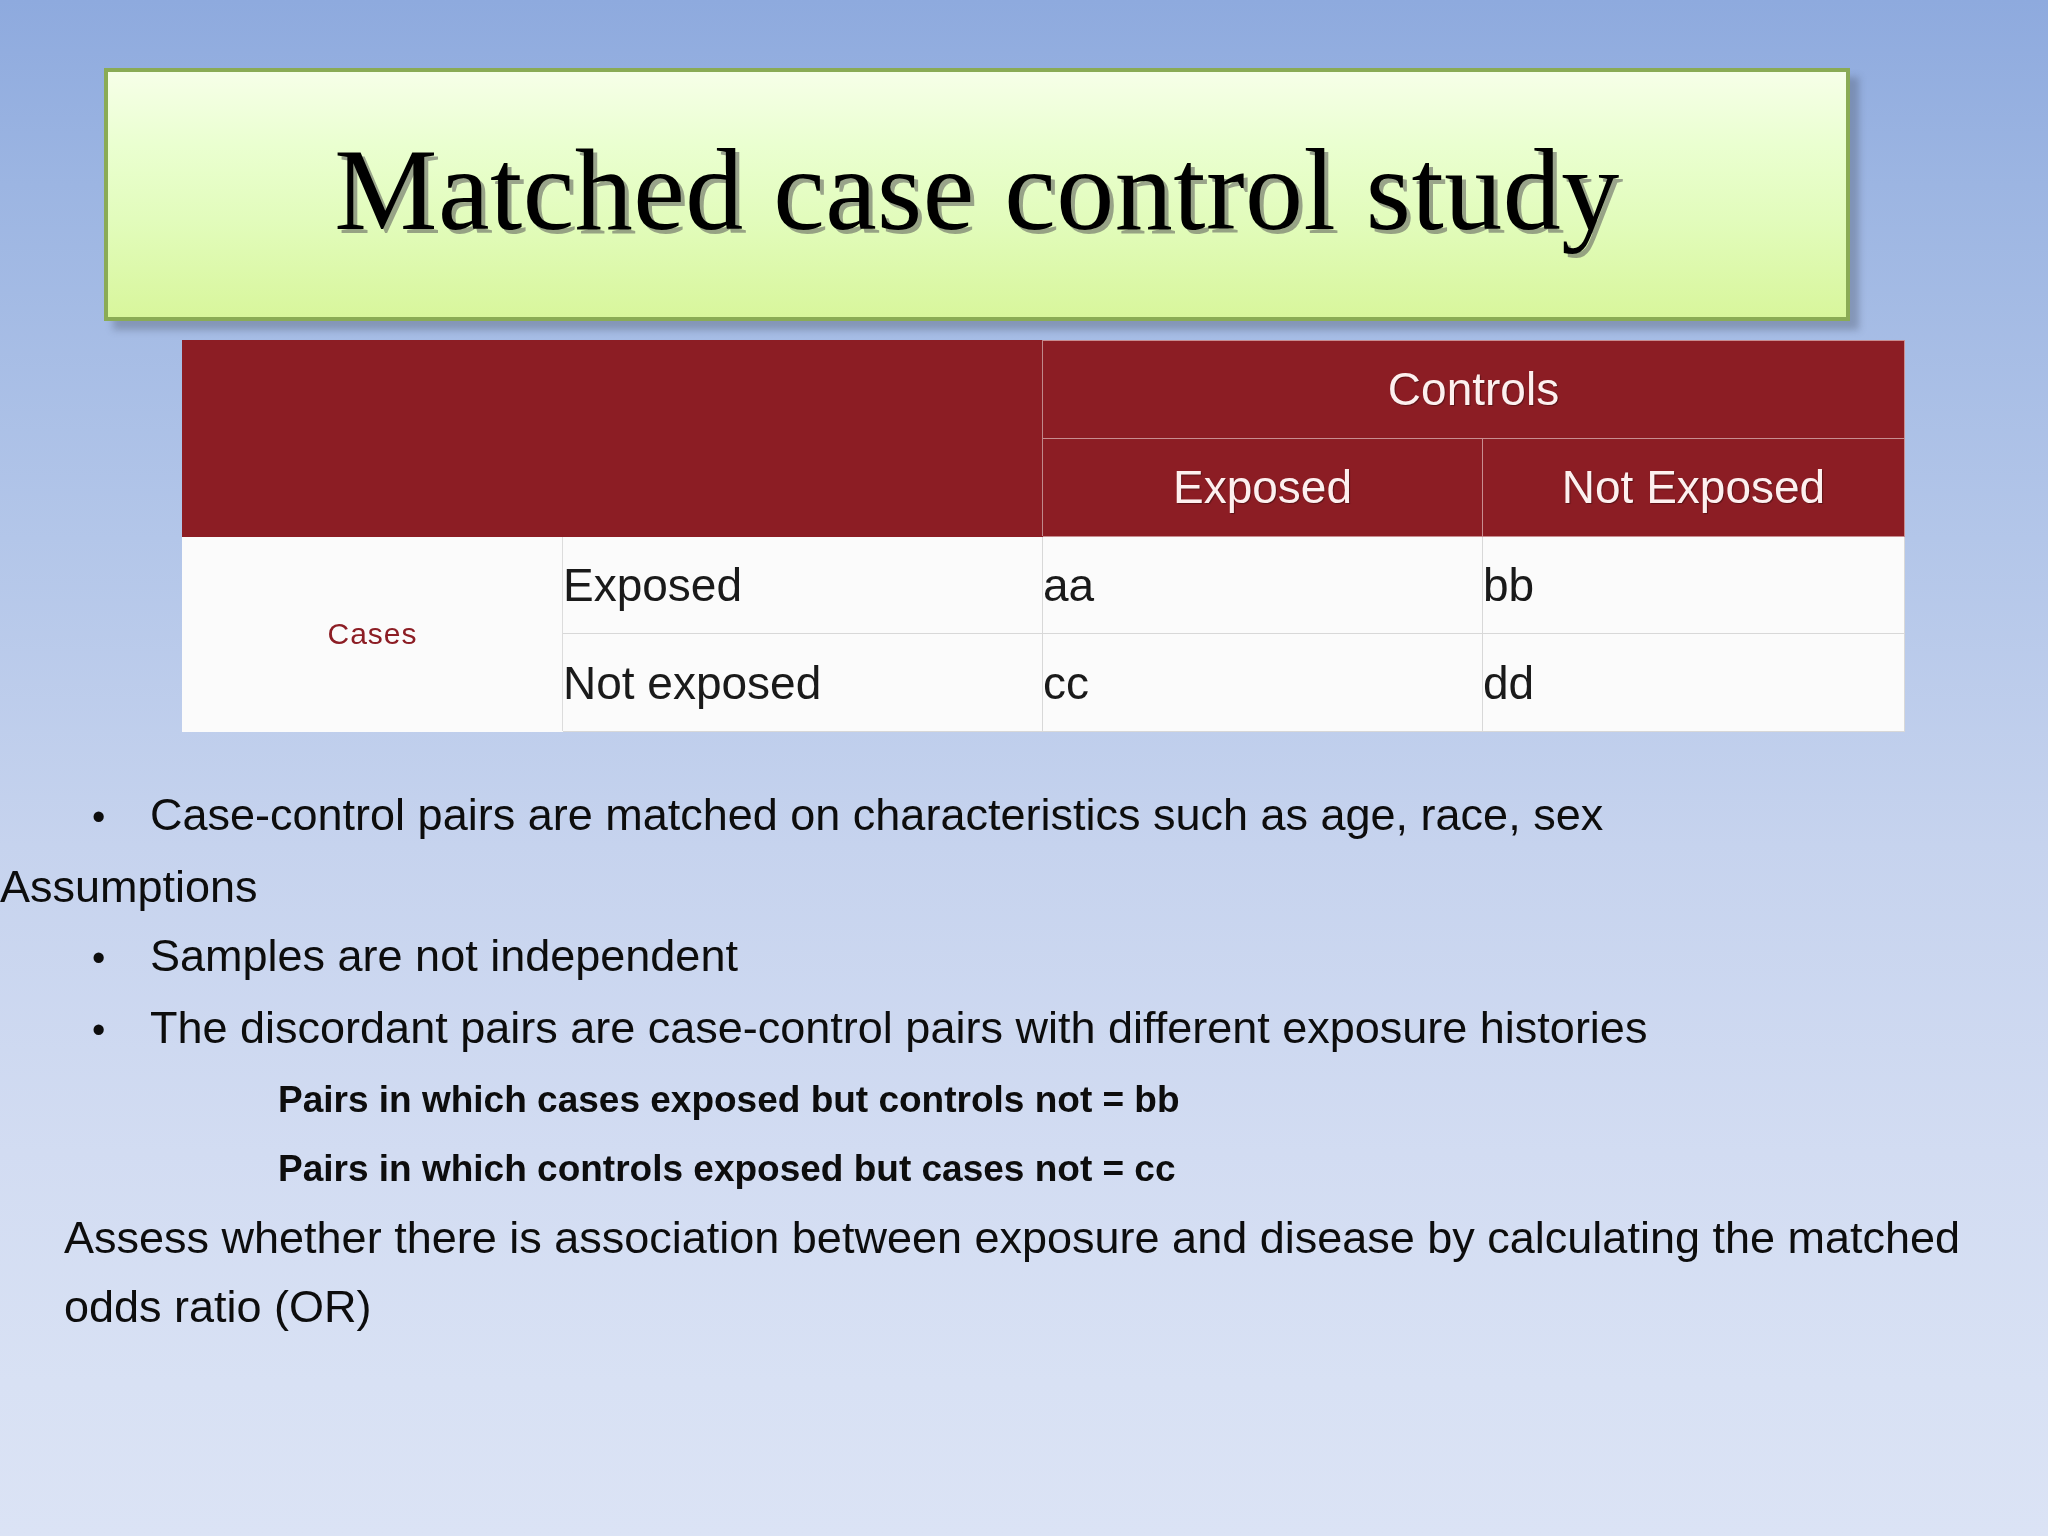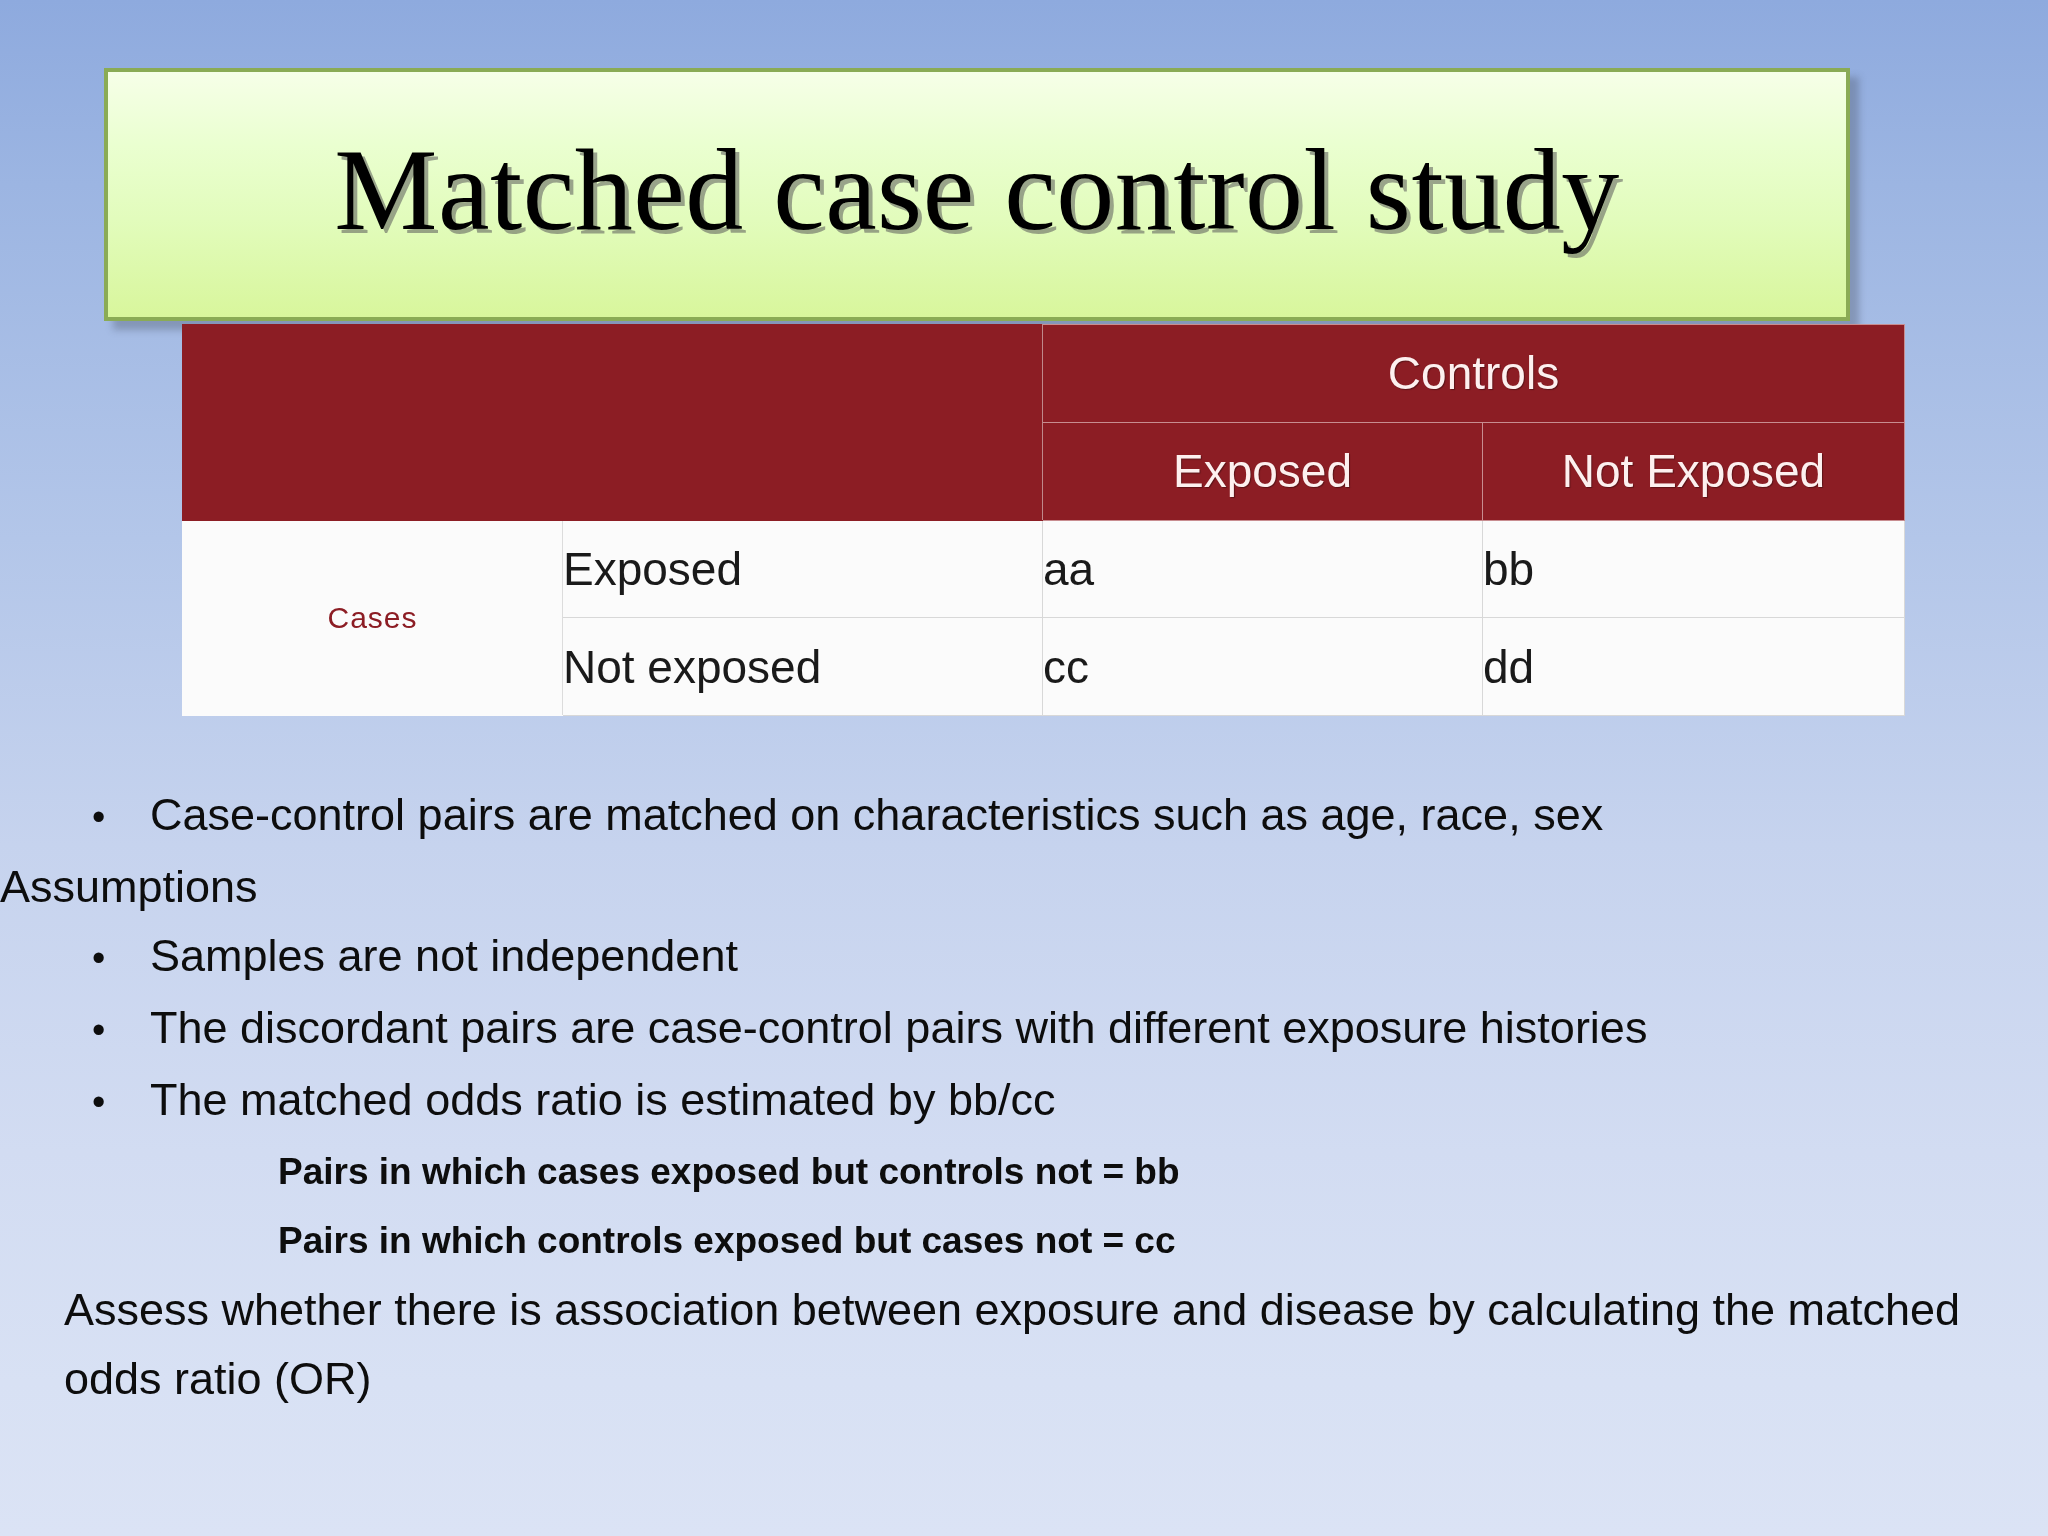--- a/index.html
+++ b/index.html
@@ -51,21 +51,21 @@
     letter-spacing: 0.5px;
     white-space: nowrap;
     text-shadow: 4px 4px 0px rgba(90,90,90,0.55);
     padding-bottom: 10px;
   }
 
   
   .tbl-wrap {
     position: absolute;
     left: 152px;
-    top: 324px;
+    top: 340px;
     width: 1596px;
     height: 392px;
     padding-left: 30px;
   }
   table.matched {
     width: 100%;
     height: 100%;
     border-collapse: collapse;
     table-layout: fixed;
     background: #fbfbfb;
@@ -208,23 +208,20 @@
     <div class="line">Assumptions</div>
 
     <div class="line bullet-line">
       <span class="bul">•</span><span>Samples are not independent</span>
     </div>
 
     <div class="line bullet-line">
       <span class="bul">•</span><span>The discordant pairs are case-control pairs with different exposure histories</span>
     </div>
 
-    <div class="line bullet-line">
-      <span class="bul">•</span><span>The matched odds ratio is estimated by bb/cc</span>
-    </div>
 
     <div class="bold-line">Pairs in which cases exposed but controls not = bb</div>
     <div class="bold-line">Pairs in which controls exposed but cases not = cc</div>
 
     <div class="para">Assess whether there is association between exposure and disease by calculating the matched odds ratio (OR)</div>
 
   </div>
 
 </div>
 

